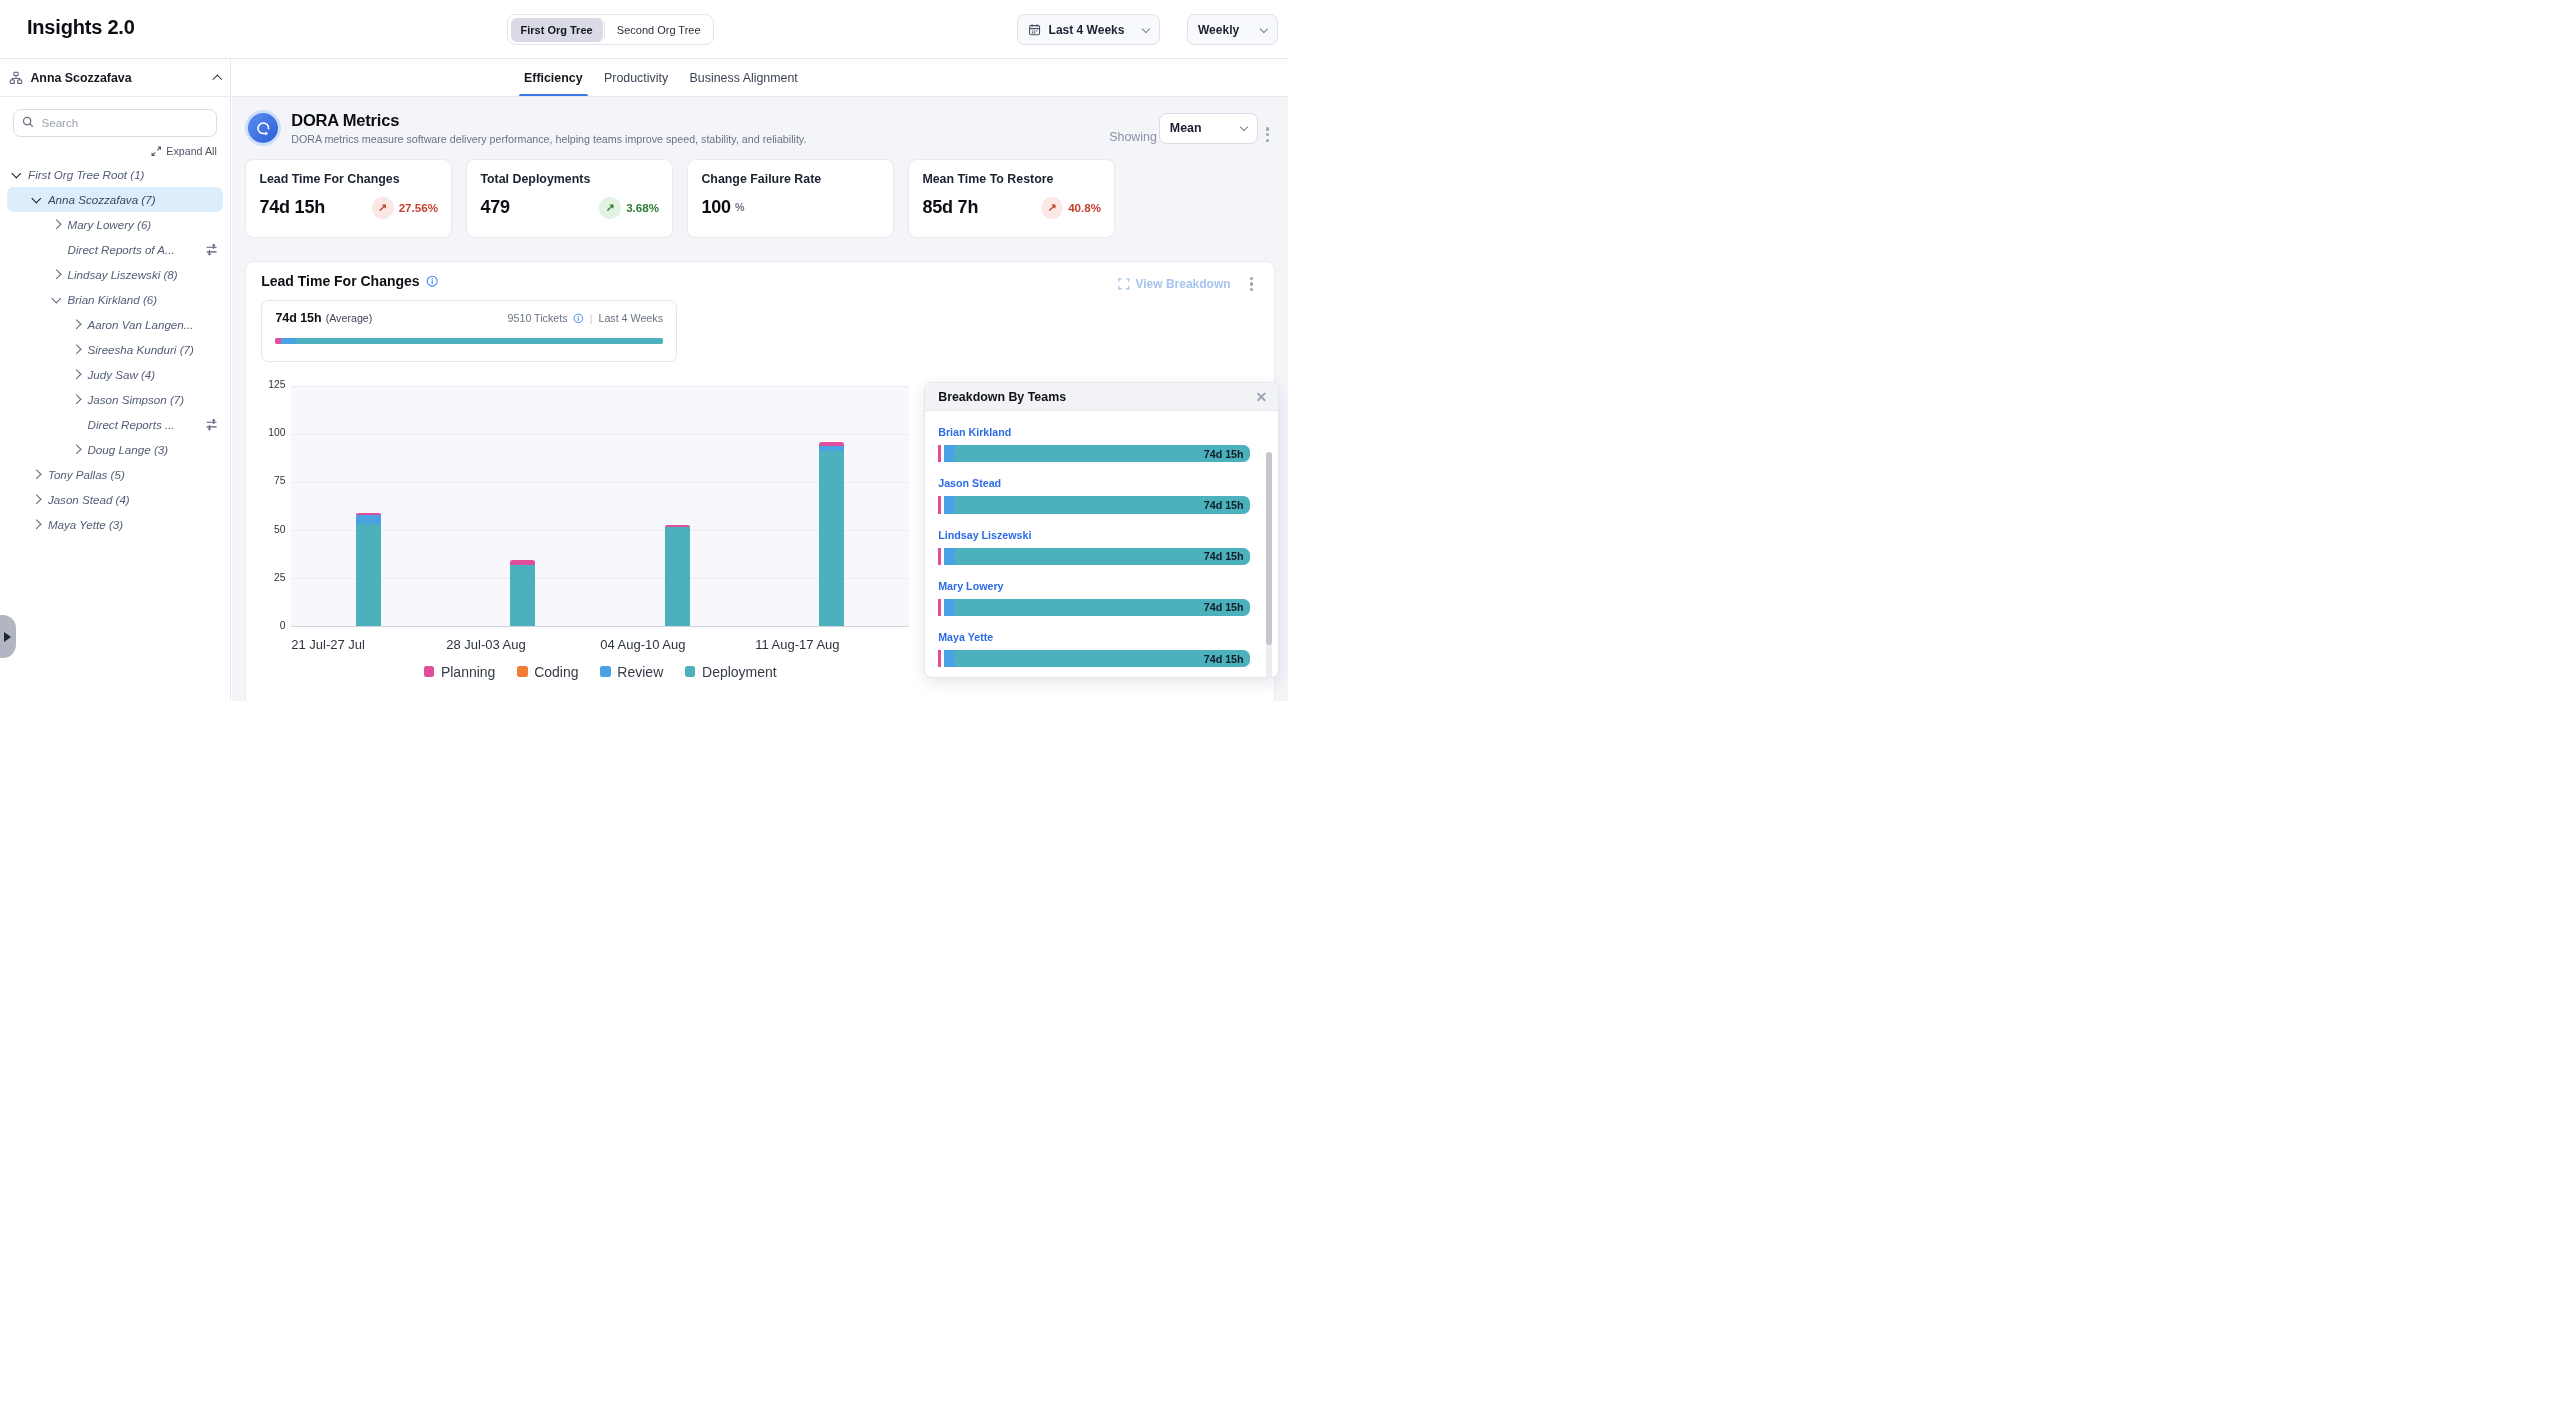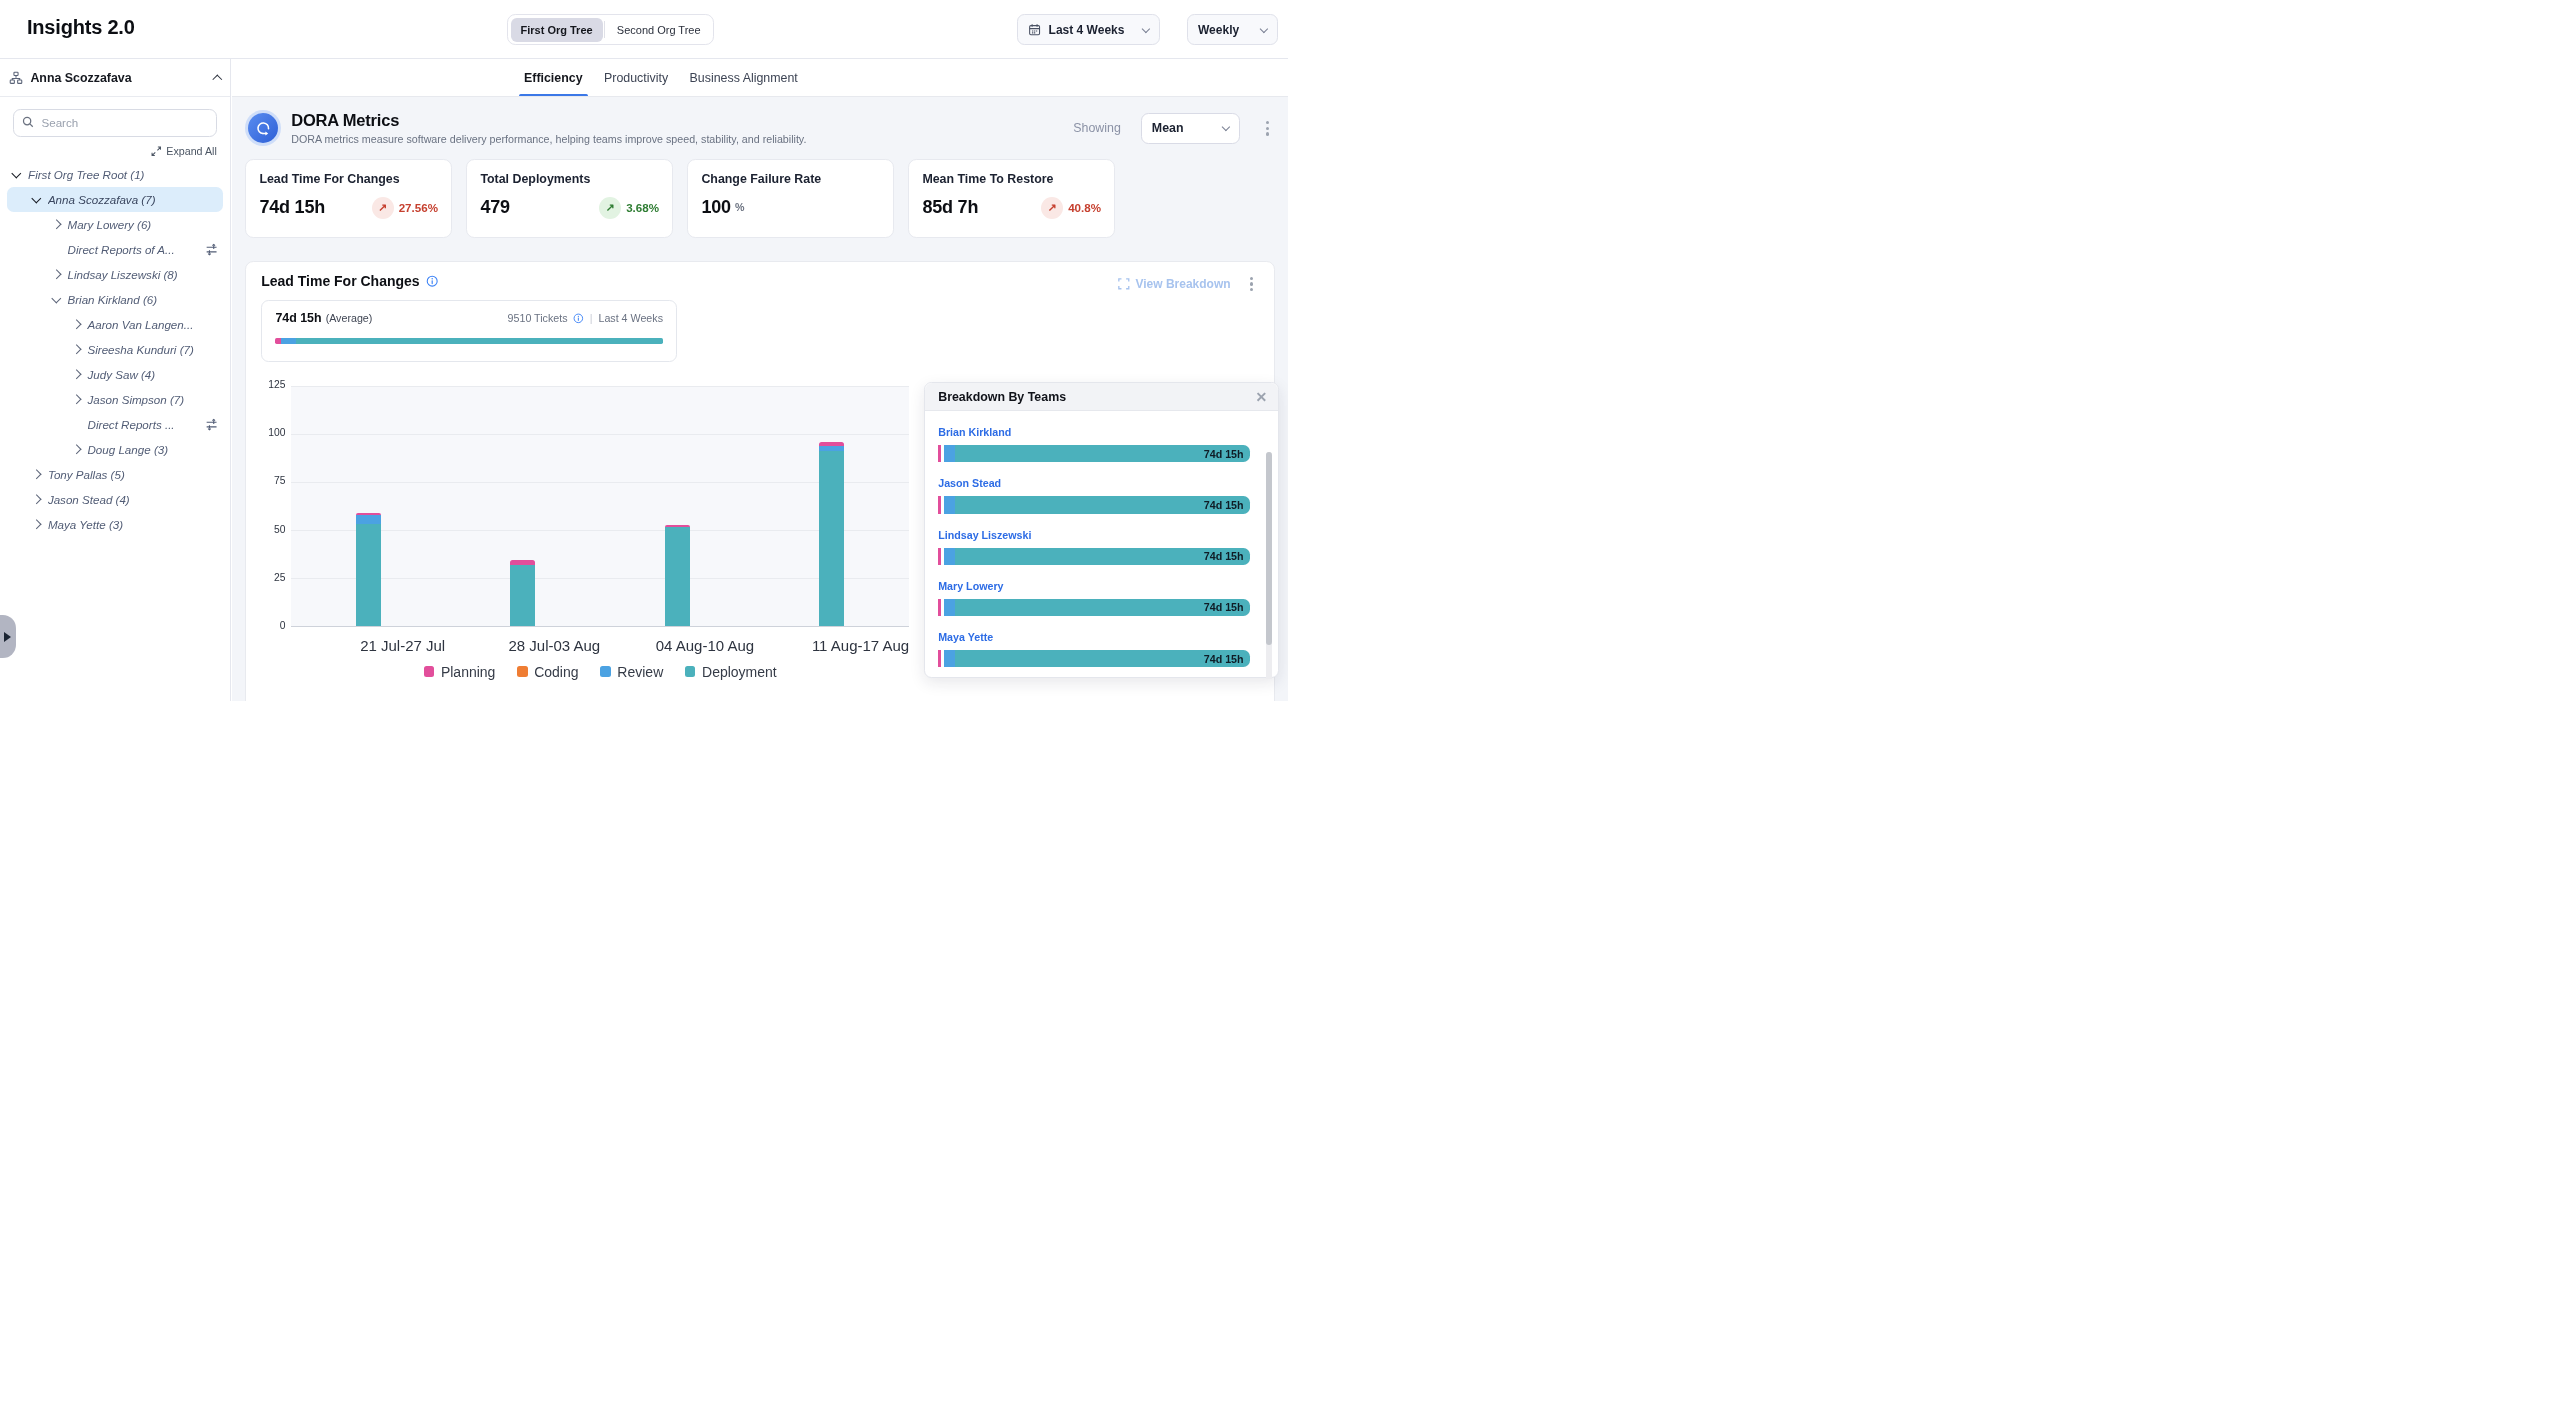--- a/index.html
+++ b/index.html
@@ -54,21 +54,21 @@
 
   .content { position:absolute; left:0; top:38px; width:1056px; height:605px; background:#f3f5f9; padding:11.6px 13.2px 0 13.2px; }
 
   
   .dora-head { display:flex; align-items:center; margin-top:1.7px; }
   .dora-ic-halo { width:36px; height:36px; border-radius:50%; background:#cfdef9; display:flex; align-items:center; justify-content:center; flex:0 0 auto; }
   .dora-ic { width:30px; height:30px; border-radius:50%; background:linear-gradient(135deg,#5a8df0,#2d5fd6); display:flex; align-items:center; justify-content:center; }
   .dora-tx { margin-left:10px; }
   .dora-title { font-size:16.5px; font-weight:800; color:#0c0e13; letter-spacing:-0.2px; }
   .dora-sub { font-size:10.7px; color:#6a7282; margin-top:3.3px; }
-  .dora-right { margin-left:auto; display:flex; align-items:center; gap:20px; }
+  .dora-right { margin-left:auto; display:flex; align-items:flex-end; gap:2px; }
   .showing { font-size:12.4px; color:#8b92a6; }
   .mean-sel { width:99px; height:31px; border:0.8px solid #d9dbe6; border-radius:7.4px; background:#fff; display:flex; align-items:center; padding:0 10px; font-size:12.4px; font-weight:600; color:#1b2130; cursor:pointer; }
   .kebab { width:15px; display:flex; flex-direction:column; align-items:center; gap:2.5px; cursor:pointer; padding:1.7px; }
   .kebab i { width:3.3px; height:3.3px; border-radius:50%; background:#9ca3af; }
 
   
   .cards { display:flex; gap:14px; margin-top:12.4px; }
   .mcard { width:207px; height:79px; background:#fff; border:0.8px solid #e7e9ef; border-radius:8.3px; padding:12.4px 13.2px; }
   .mc-title { font-size:12.4px; font-weight:700; color:#1b2130; }
   .mc-row { display:flex; align-items:center; margin-top:10.7px; }
@@ -95,21 +95,21 @@
   .avg-meta .pipe { color:#c9cdd6; }
   .avg-bar { display:flex; height:5.8px; border-radius:1.7px; overflow:hidden; margin-top:12.4px; }
   .avg-bar span { height:100%; }
 
   
   #plotwrap { position:absolute; left:0; top:0; width:100%; height:100%; }
   #plot { position:absolute; left:45px; top:124px; width:618px; height:240px; background:#f7f8fb; }
   .grid { position:absolute; left:0; width:100%; height:0.8px; background:#e9ebef; }
   .grid.zero { background:#ced2da; }
   .ylab { position:absolute; width:31px; text-align:right; font-size:10.3px; color:#2e3440; }
-  .xlab { position:absolute; text-align:right; font-size:15px; color:#2e3440; }
+  .xlab { position:absolute; text-align:left; font-size:13px; color:#2e3440; }
   .bar { position:absolute; width:25px; bottom:0; cursor:pointer; }
   .bar .seg { position:absolute; left:0; width:100%; }
   .legend { position:absolute; left:45px; top:402px; width:618px; display:flex; justify-content:center; gap:21.5px; }
   .lg-it { display:flex; align-items:center; gap:6.6px; font-size:14px; color:#353b47; }
   .lg-it .sw { width:10.7px; height:10.7px; border-radius:2.5px; }
 
   
   .panel { position:absolute; left:924px; top:382px; width:355px; height:296px; background:#fff; border:0.8px solid #e4e6ec; border-radius:7.4px; box-shadow:0 5px 15px rgba(25,32,56,.10); z-index:5; }
   .p-head { height:28px; background:#f2f3f6; border-bottom:0.8px solid #e6e8ed; border-radius:7.4px 7.4px 0 0; display:flex; align-items:center; padding:0 10.7px 0 13.2px; }
   .p-title { font-size:12.4px; font-weight:800; color:#101219; }

